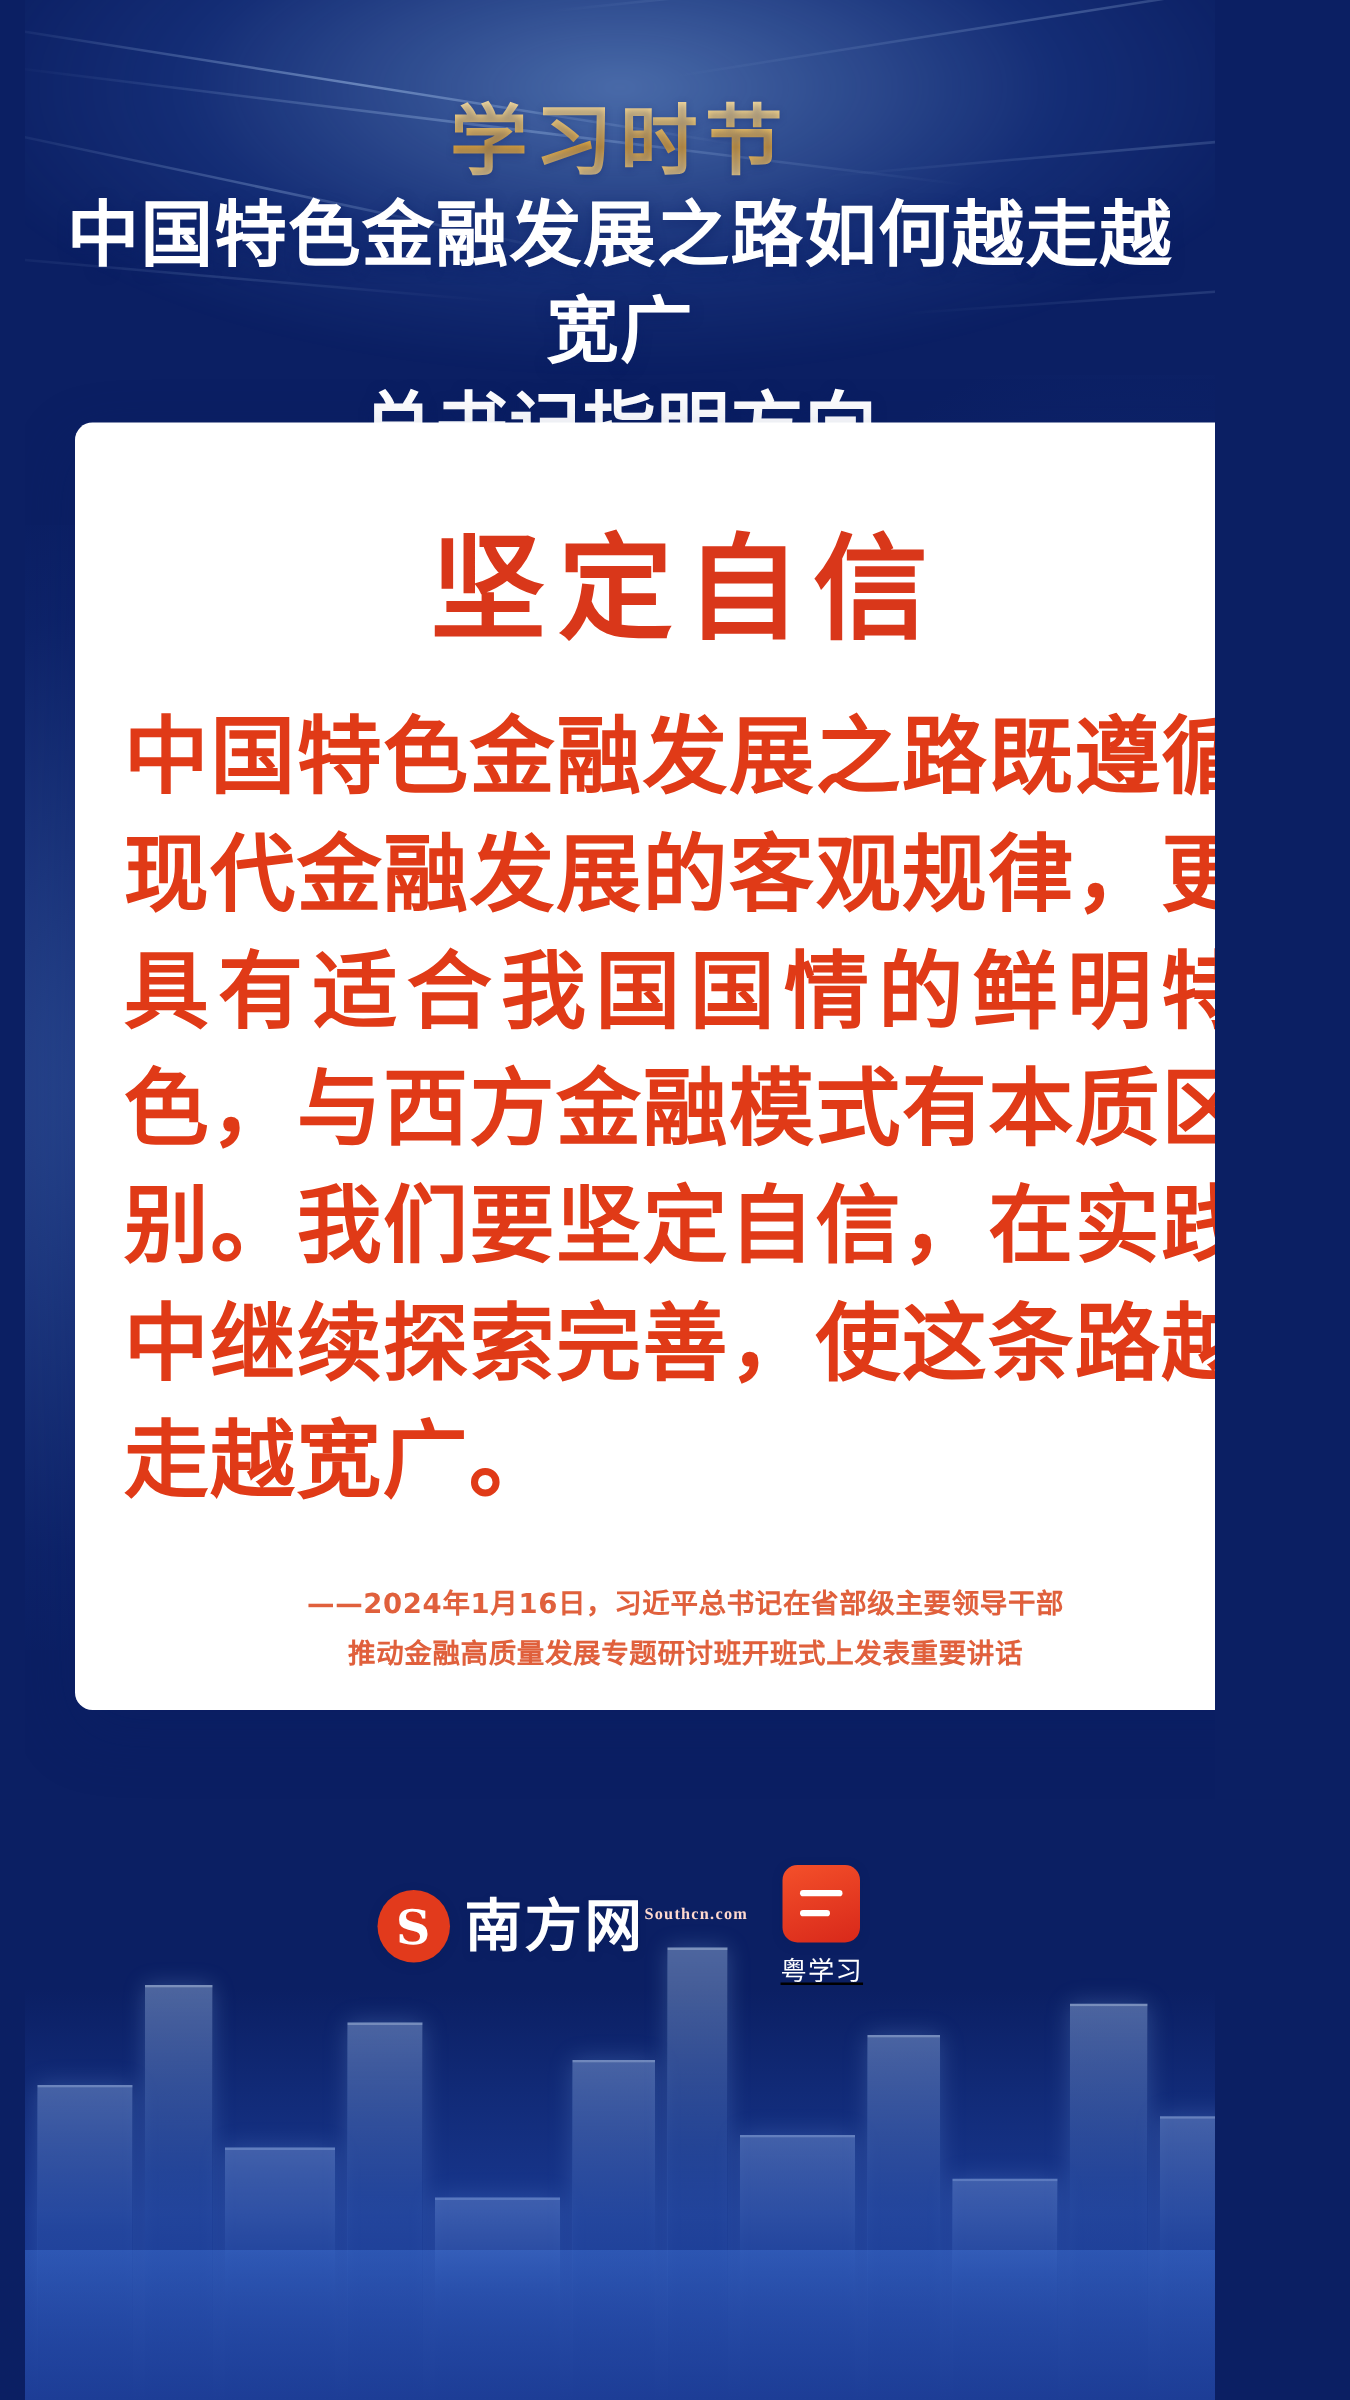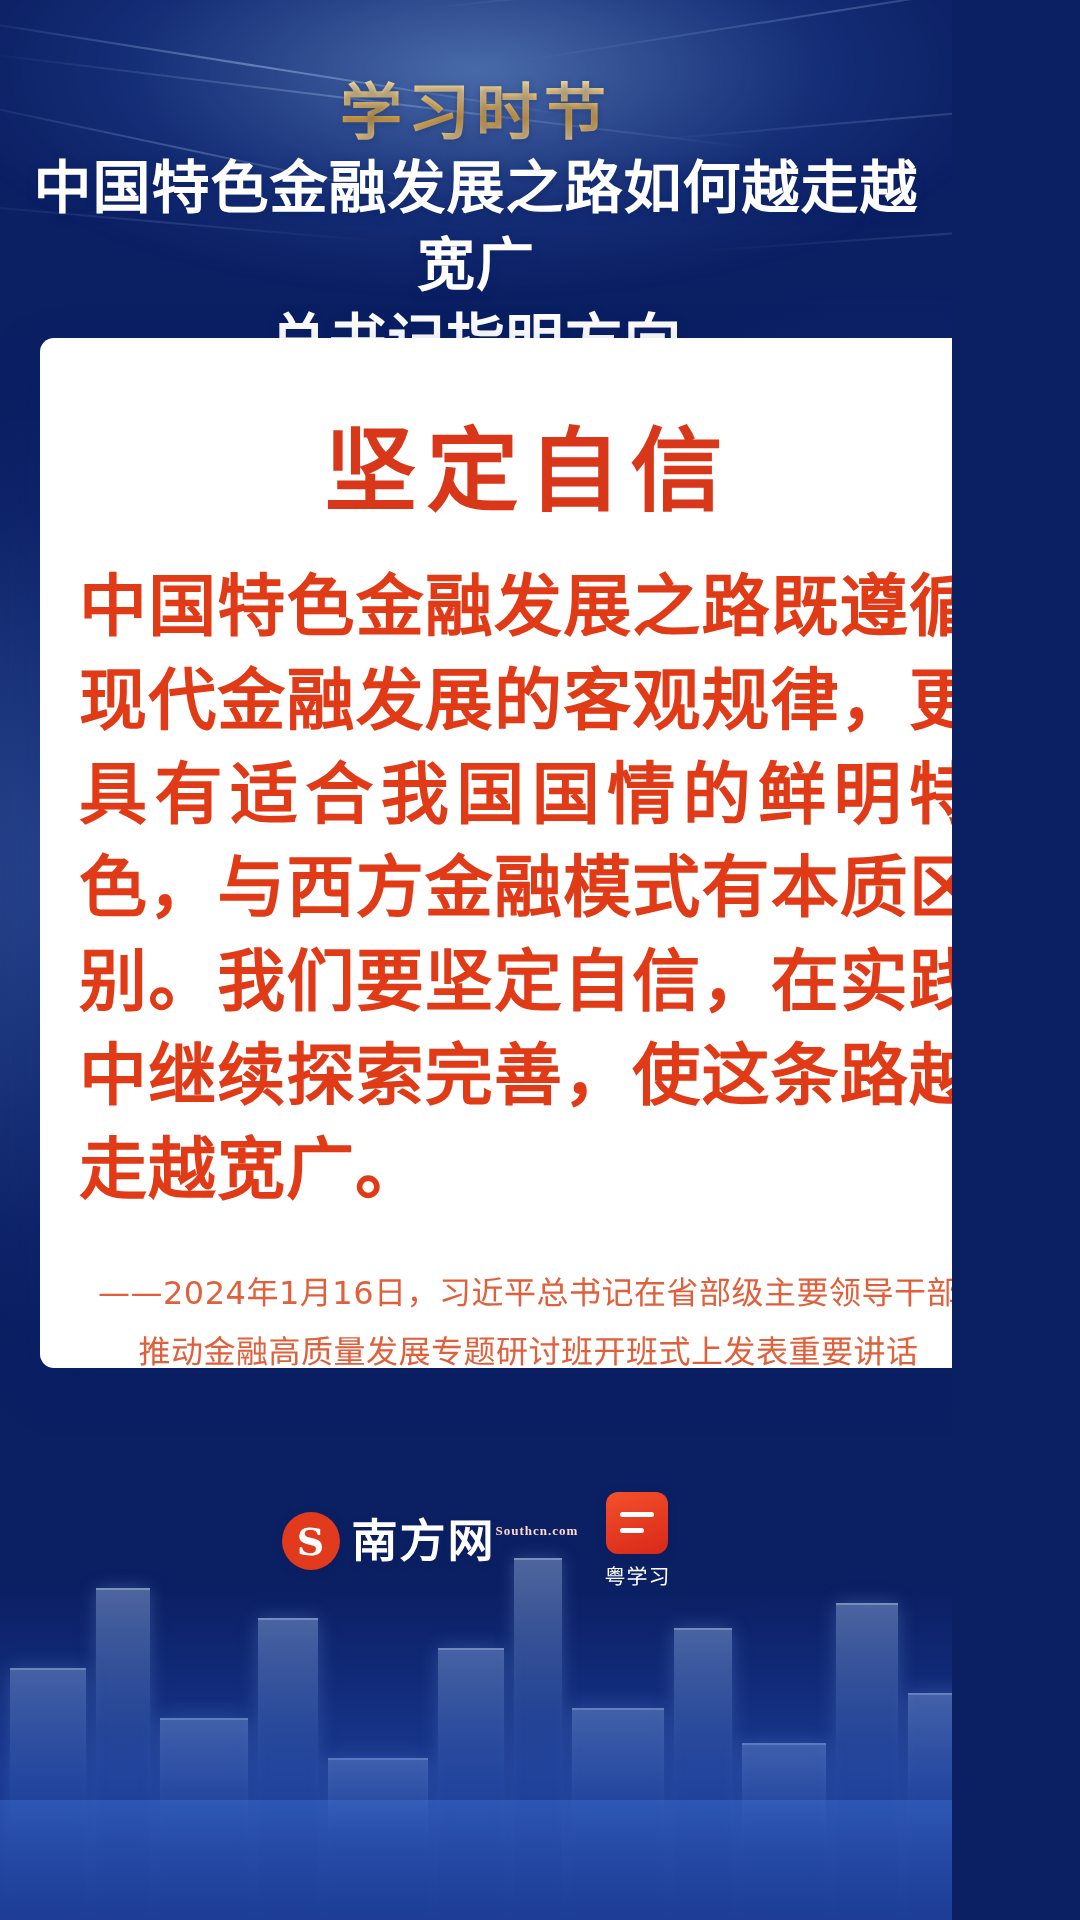--- a/index.html
+++ b/index.html
@@ -11,20 +11,21 @@
     font-family: "Liberation Sans", "DejaVu Sans", sans-serif;
   }
   .poster {
     position: relative;
     width: 952px;
     height: 1920px;
     overflow: hidden;
     background:
       radial-gradient(ellipse 120% 60% at 50% 0%, rgba(90,150,255,0.55) 0%, rgba(30,70,190,0.0) 60%),
       linear-gradient(180deg, #1b3fa8 0%, #2750bb 12%, #3a63c9 26%, #4f78d6 40%, #5f86dd 52%, #4a6fd0 66%, #2f52bd 80%, #22409f 92%, #1a348b0 100%);
+    margin-left: 20px;
   }
   
   .streaks {
     position: absolute;
     top: 0; left: 0; right: 0;
     height: 340px;
     overflow: hidden;
     pointer-events: none;
   }
   .streaks span {
@@ -160,24 +161,25 @@
     line-height: 1.38;
     color: #e03a17;
     text-align: justify;
     text-align-last: left;
     letter-spacing: 1px;
   }
   .card-source {
     margin-top: 42px;
     text-align: center;
     font-family: "DejaVu Sans", "Liberation Sans", sans-serif;
-    font-size: 32px;
+    font-size: 22px;
     line-height: 1.85;
     color: #e0603c;
     letter-spacing: 0.5px;
+    font-weight: bold;
   }
 
   
   .footer {
     position: absolute;
     left: 0; right: 0;
     bottom: 330px;
     display: flex;
     align-items: center;
     justify-content: center;
@@ -227,20 +229,21 @@
     font-weight: 700;
     font-size: 13px;
     color: #ffd9cf;
     letter-spacing: 1px;
   }
   .logo-yue {
     display: flex;
     flex-direction: column;
     align-items: center;
     gap: 6px;
+    text-decoration: underline;
   }
   .logo-yue .tile {
     width: 62px;
     height: 62px;
     border-radius: 12px;
     background: linear-gradient(160deg, #f4502a 0%, #d8281a 100%);
     position: relative;
     box-shadow: 0 2px 8px rgba(10,30,90,0.35);
   }
   .logo-yue .tile::before,

